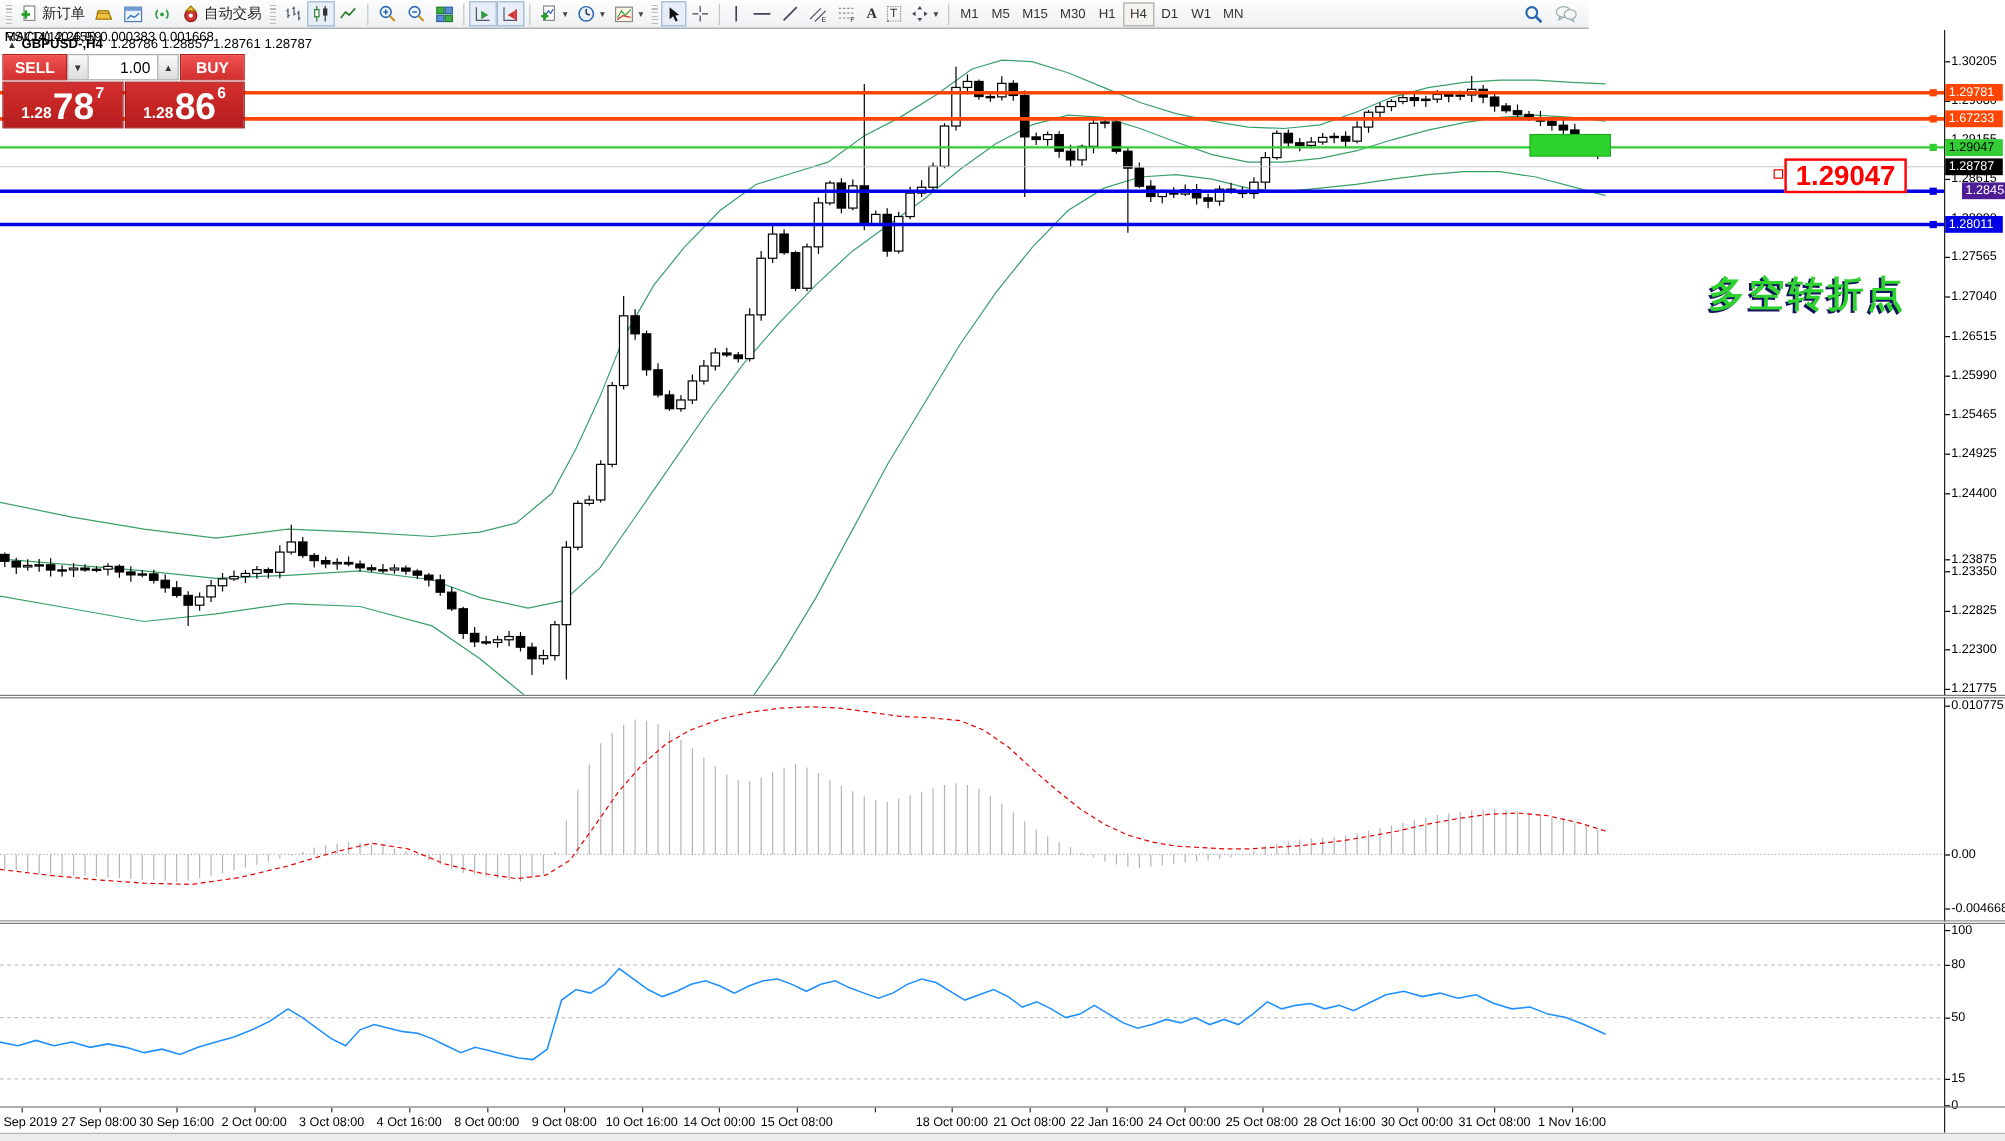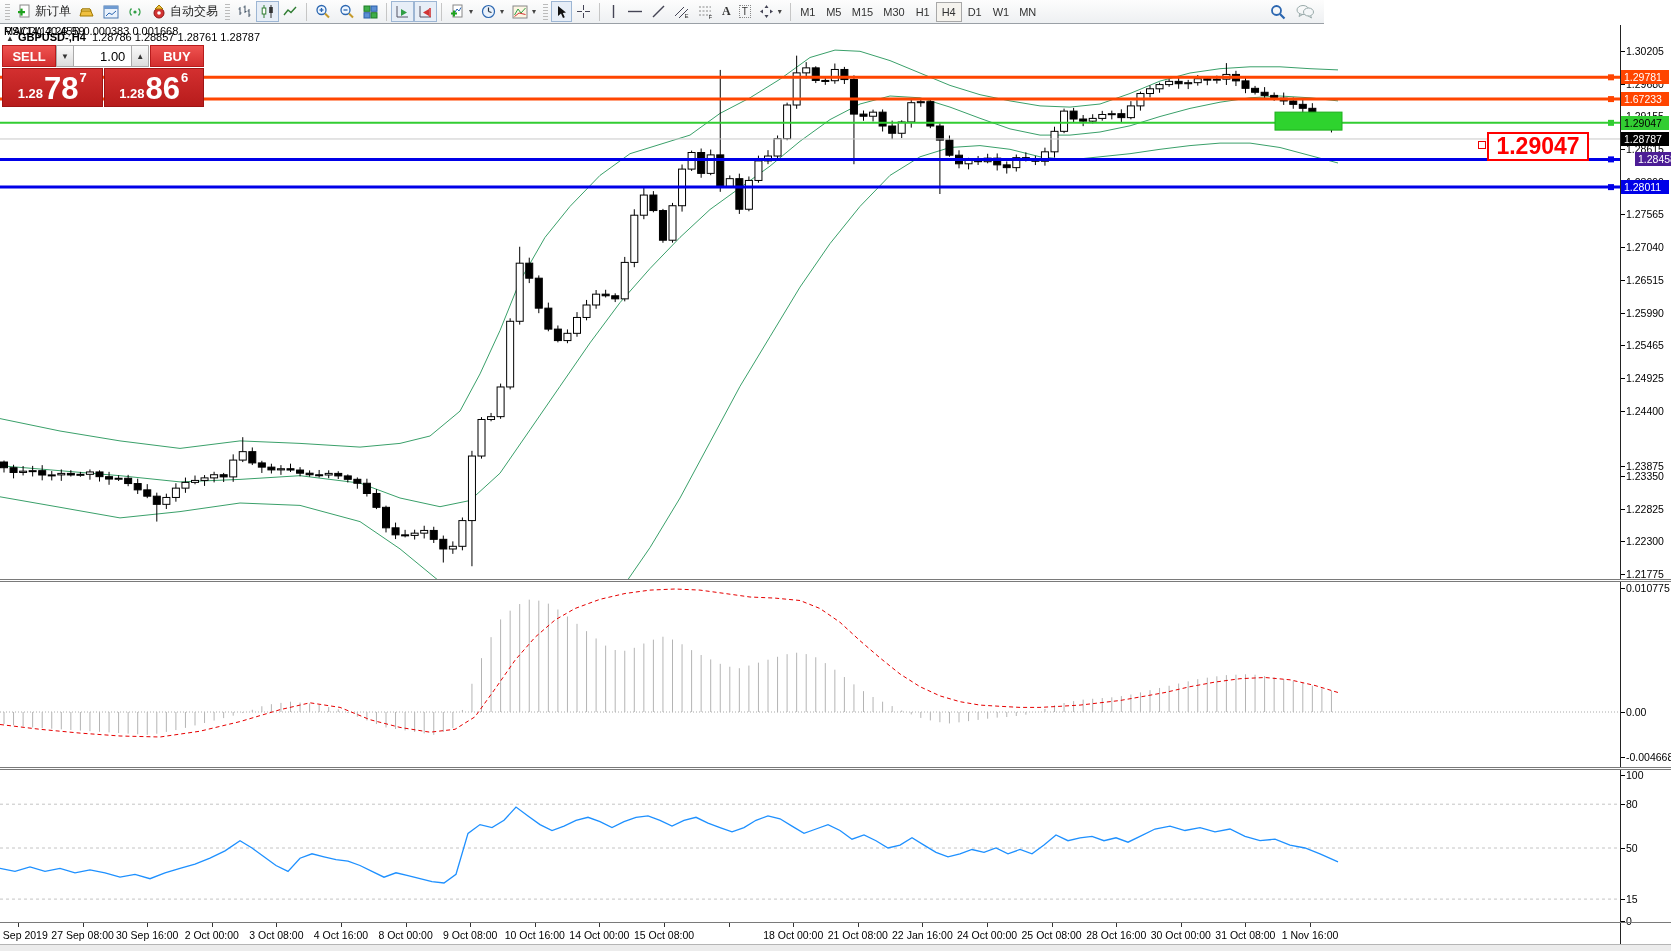--- a/index.html
+++ b/index.html
@@ -730,20 +730,21 @@
         <span class="sup">6</span>
       </div>
     </div>
   </div>
 
   <div class="indlabel" id="macd-label">MACD(12,26,9) 0.000383 0.001668</div>
   <div class="indlabel" id="rsi-label">RSI(14) 40.4559</div>
 
   <div id="redbox">1.29047</div>
   <div id="linenode"></div>
+  <div id="cntext">多空转折点</div>
 
   <div id="axis-line"></div>
   <div id="axis-layer">
         <div class="ptick" style="top: 21px;">1.30205</div>
         <div class="ptick" style="top: 53.69px;">1.29680</div>
         <div class="ptick" style="top: 86.38px;">1.29155</div>
         <div class="ptick" style="top: 119.07px;">1.28615</div>
         <div class="ptick" style="top: 151.76px;">1.28090</div>
         <div class="ptick" style="top: 184.45px;">1.27565</div>
         <div class="ptick" style="top: 217.14px;">1.27040</div>

